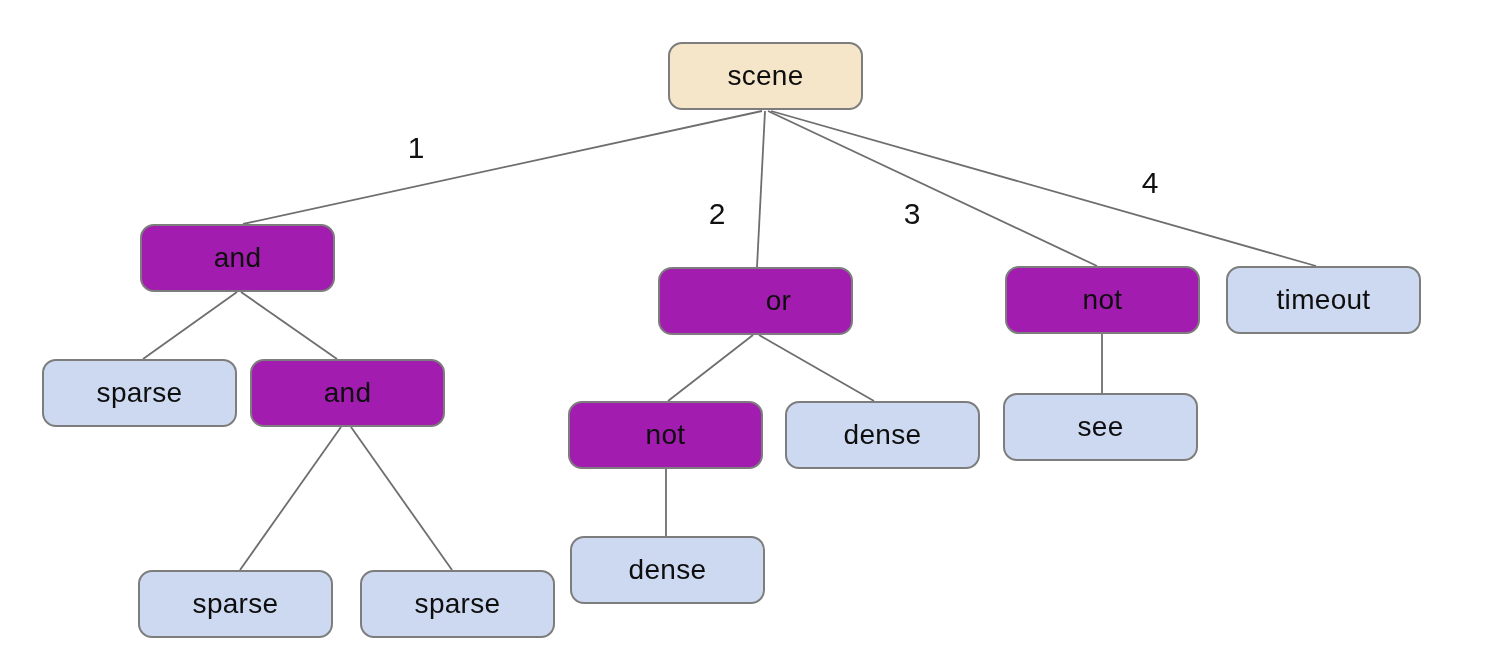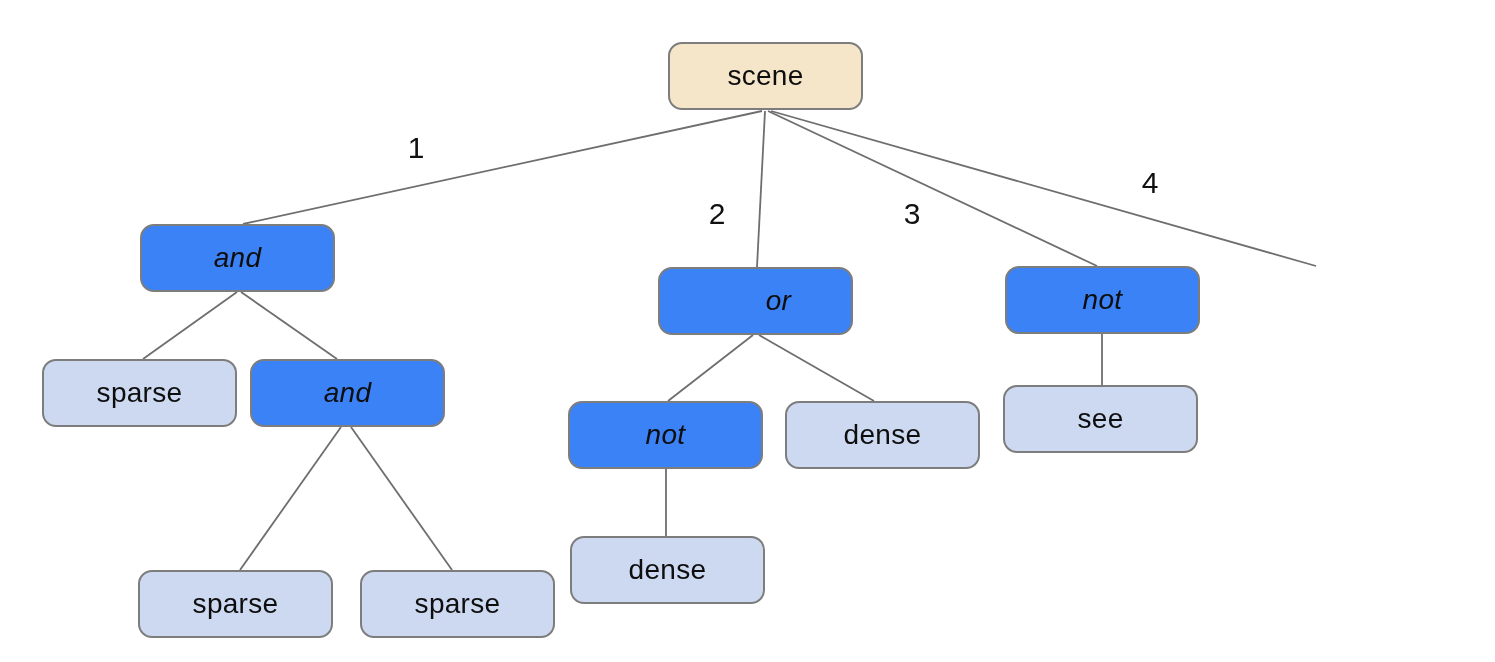--- a/index.html
+++ b/index.html
@@ -30,21 +30,21 @@
     border-radius: 14px;
     box-sizing: border-box;
     display: flex;
     align-items: center;
     justify-content: center;
     font-size: 28px;
     color: #0e0e0e;
     letter-spacing: 0.3px;
   }
   .node--root     { background: #f5e6c9; }
-  .node--operator { background: #3b82f6; font-style: italic; }
+  .node--operator { background: #a21caf; }
   .node--leaf     { background: #cdd9f0; }
   .edge-label {
     position: absolute;
     width: 40px;
     text-align: center;
     font-size: 30px;
     color: #111111;
   }
 </style>
 </head>
@@ -75,30 +75,31 @@
   <div class="edge-label" style="left:1130px; top:166px;">4</div>
 
   <div class="node node--root" style="left:668px; top:42px;">scene</div>
 
   <div class="node node--operator" style="left:140px; top:224px;">and</div>
 
   <div class="node node--operator" style="left:658px; top:267px;padding-left:46px;">or</div>
 
   <div class="node node--operator" style="left:1005px; top:266px;">not</div>
 
+  <div class="node node--leaf" style="left:1226px; top:266px;">timeout</div>
 
   <div class="node node--leaf" style="left:42px; top:359px;">sparse</div>
 
   <div class="node node--operator" style="left:250px; top:359px;">and</div>
 
   <div class="node node--operator" style="left:568px; top:401px;">not</div>
 
   <div class="node node--leaf" style="left:785px; top:401px;">dense</div>
 
-  <div class="node node--leaf" style="left:1003px; top:385px;">see</div>
+  <div class="node node--leaf" style="left:1003px; top:393px;">see</div>
 
   <div class="node node--leaf" style="left:570px; top:536px;">dense</div>
 
   <div class="node node--leaf" style="left:138px; top:570px;">sparse</div>
 
   <div class="node node--leaf" style="left:360px; top:570px;">sparse</div>
 
 </div>
 
 </body></html>

